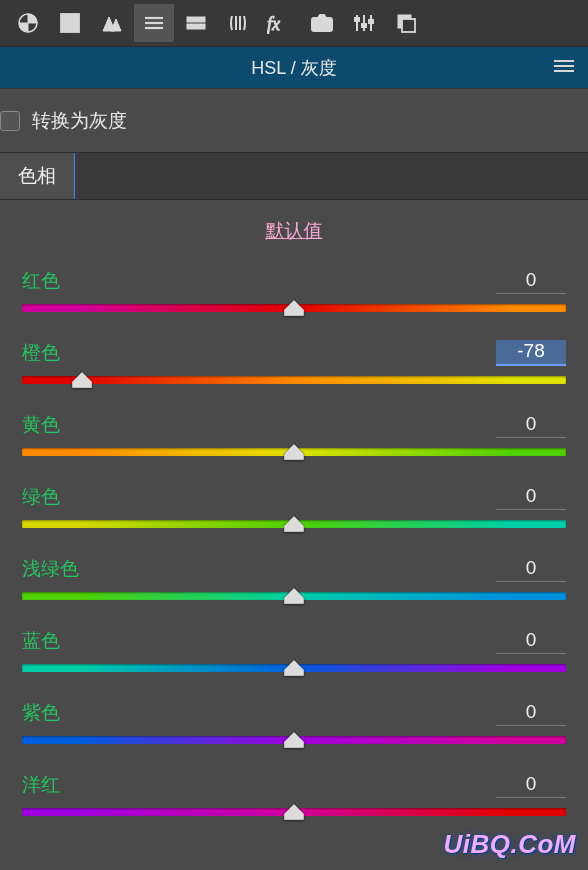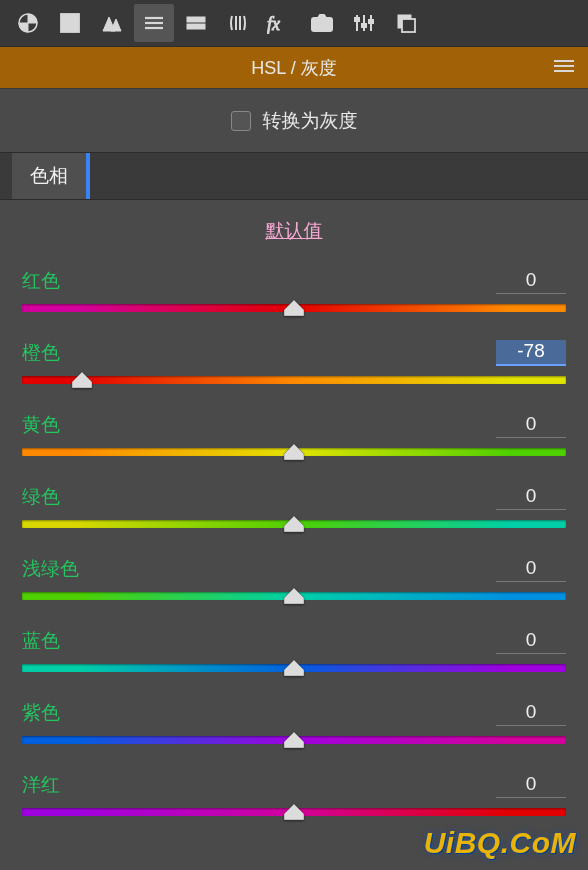--- a/index.html
+++ b/index.html
@@ -29,21 +29,21 @@
     align-items: center;
     justify-content: center;
     cursor: pointer;
     border-radius: 2px;
   }
   .tool-btn.active { background: #555; }
   .tool-btn svg { stroke: #d8d8d8; fill: #d8d8d8; }
 
   
   .panel-header {
-    background: #a16207;
+    background: #0c4a6e;
     border-top: 1px solid #2c2c2c;
     height: 42px;
     display: flex;
     align-items: center;
     justify-content: center;
     position: relative;
   }
   .panel-title {
     font-size: 18px;
     color: #e8e8e8;
@@ -53,21 +53,20 @@
     position: absolute;
     right: 14px;
     top: 12px;
     cursor: pointer;
   }
 
   
   .gray-row {
     display: flex;
     align-items: center;
-    justify-content: center;
     height: 64px;
     border-top: 1px solid #3a3a3a;
     gap: 12px;
   }
   .checkbox {
     width: 20px;
     height: 20px;
     border: 1px solid #888;
     border-radius: 3px;
     background: #545454;
@@ -83,23 +82,22 @@
     display: flex;
     border-top: 1px solid #2c2c2c;
     border-bottom: 1px solid #2c2c2c;
     background: #3a3a3a;
   }
   .tab {
     padding: 10px 18px;
     font-size: 19px;
     color: #aaa;
     cursor: pointer;
-    border-right: 4px solid #3b82f6;
+    border-right: 1px solid #3b82f6;
     background: #424242;
-    margin-left: 12px;
   }
   .tab.active {
     background: #4f4f4f;
     color: #f0f0f0;
   }
 
   
   .default-row {
     text-align: center;
     padding: 18px 0 18px;
@@ -168,22 +166,22 @@
   .g-magenta{ background: linear-gradient(90deg, #a000e0, #a000e0 10%, #d3009d 50%, #e30000 90%, #e30000); }
 
   
   .watermark {
     position: absolute;
     right: 12px;
     bottom: 10px;
     font-family: "Arial Black", sans-serif;
     font-weight: 900;
     font-style: italic;
-    font-size: 30px;
-    color: #eab308;
+    font-size: 26px;
+    color: #f0abfc;
     text-shadow: 0 0 6px rgba(0,80,200,0.6), 1px 1px 0 #003a80;
     letter-spacing: 0.5px;
   }
 </style>
 </head>
 <body>
 
 <div class="toolbar">
   <div class="tool-btn">
     <svg width="24" height="24" viewBox="0 0 24 24">

